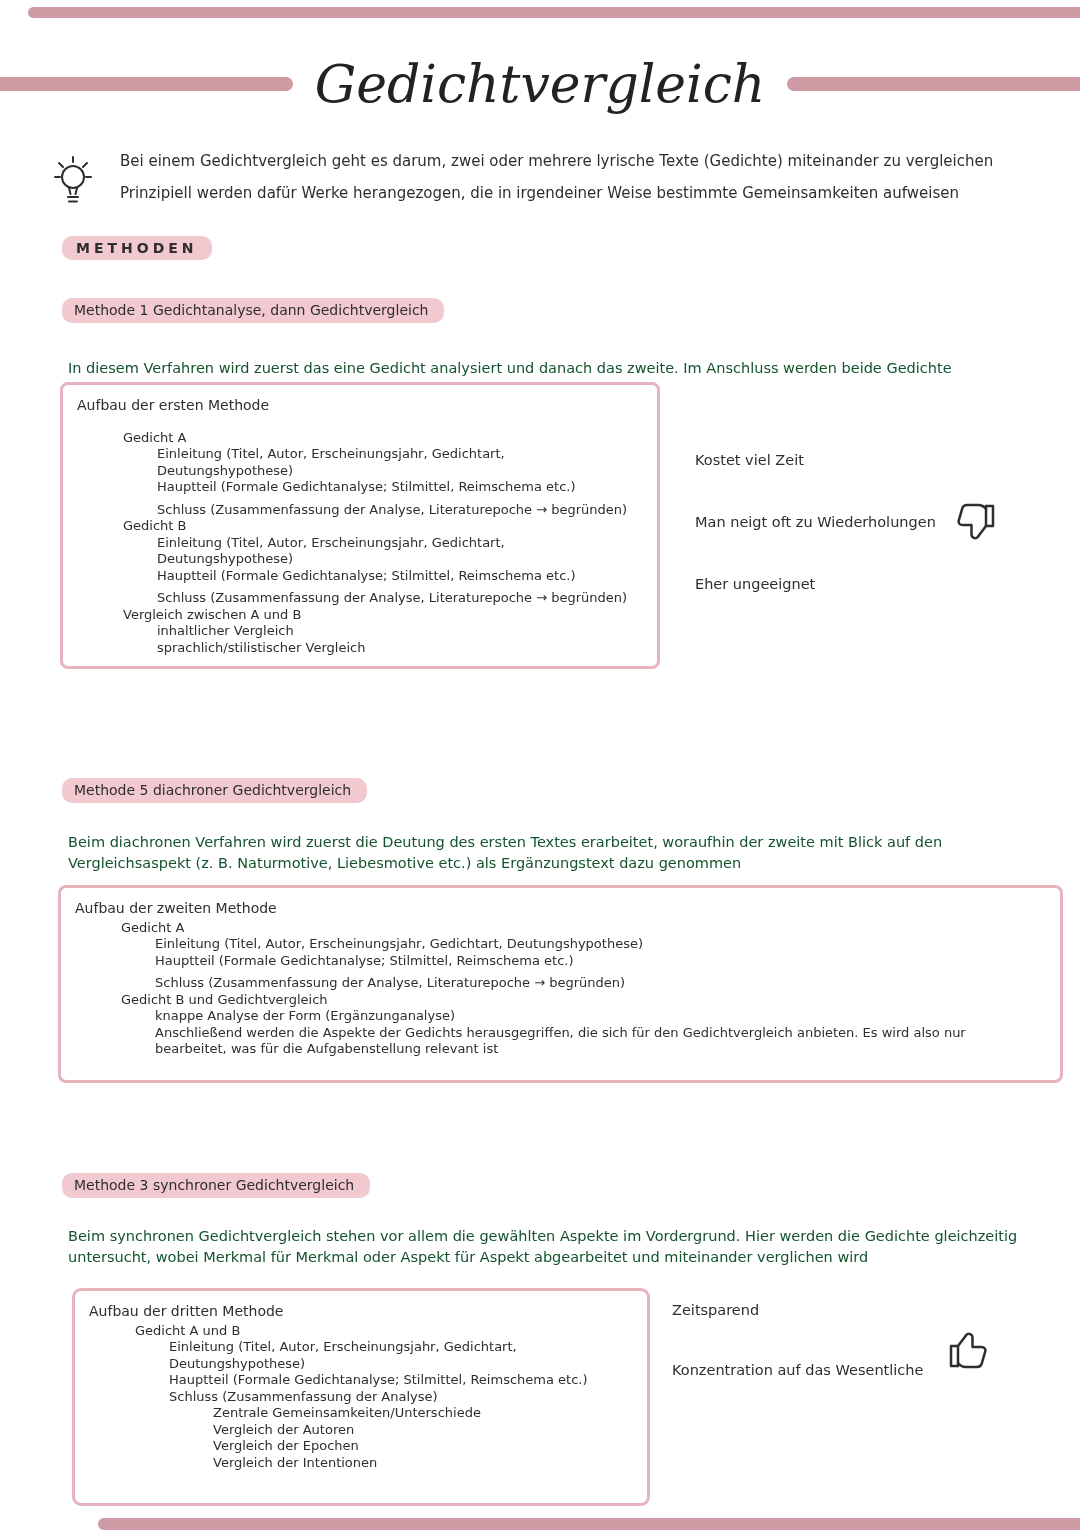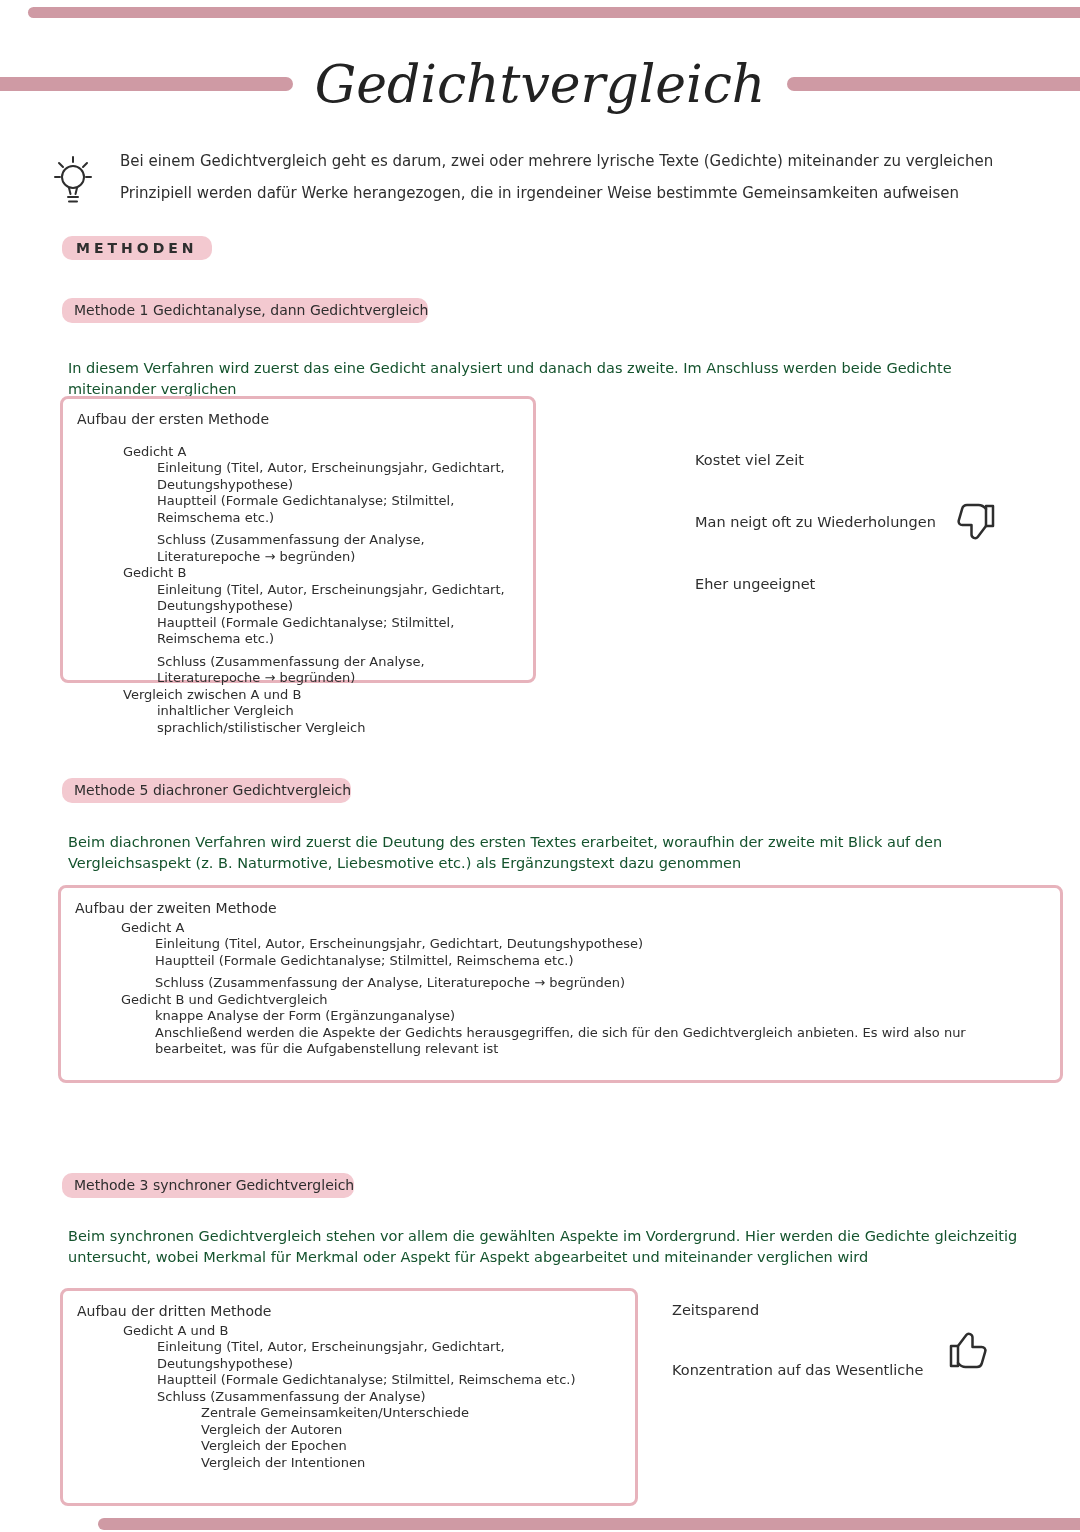--- a/index.html
+++ b/index.html
@@ -20,21 +20,21 @@
     font-size:52px;color:#222;white-space:nowrap;line-height:1;
   }
   
   .intro{position:absolute;top:146px;left:50px;right:40px;display:flex;gap:24px;align-items:flex-start;}
   .bulb{flex:0 0 auto;margin-top:4px;}
   .intro-lines{font-size:15px;line-height:1.25;padding-top:6px;}
   .intro-lines .ln{margin-bottom:13px;}
   
   .pill{
     position:absolute;background:#f3c9d0;border-radius:10px;
-    padding:4px 0 5px 12px;font-size:14px;color:#2e2e2e;white-space:nowrap;
+    padding:4px 16px 5px 12px;font-size:14px;color:#2e2e2e;white-space:nowrap;
   }
   .pill.methoden{font-weight:700;letter-spacing:4px;padding:4px 14px;}
   
   .para{position:absolute;font-size:14.5px;line-height:1.45;color:#14532d;}
   
   .box{
     position:absolute;border:3px solid #e7b3bc;border-radius:8px;background:#fff;
     padding:12px 14px;font-size:13px;line-height:16.5px;box-sizing:border-box;
   }
   .box-title{font-size:14px;margin-bottom:3px;}
@@ -80,21 +80,21 @@
       <div class="ln">Prinzipiell werden dafür Werke herangezogen, die in irgendeiner Weise bestimmte Gemeinsamkeiten aufweisen</div>
     </div>
   </div>
 
   <div class="pill methoden" style="top:236px;left:62px;">METHODEN</div>
 
   <div class="pill" style="top:298px;left:62px;">Methode 1 Gedichtanalyse, dann Gedichtvergleich</div>
 
   <div class="para" style="top:358px;left:68px;width:960px;">In diesem Verfahren wird zuerst das eine Gedicht analysiert und danach das zweite. Im Anschluss werden beide Gedichte miteinander verglichen</div>
 
-  <div class="box" style="top:396px;left:60px;width:476px;height:287px;">
+  <div class="box" style="top:382px;left:60px;width:600px;height:287px;">
     <div class="box-title spaced">Aufbau der ersten Methode</div>
     <div class="ln ind1">Gedicht A</div>
     <div class="ln ind2">Einleitung (Titel, Autor, Erscheinungsjahr, Gedichtart, Deutungshypothese)</div>
     <div class="ln ind2">Hauptteil (Formale Gedichtanalyse; Stilmittel, Reimschema etc.)</div>
     <div class="ln ind2 gap">Schluss (Zusammenfassung der Analyse, Literaturepoche → begründen)</div>
     <div class="ln ind1">Gedicht B</div>
     <div class="ln ind2">Einleitung (Titel, Autor, Erscheinungsjahr, Gedichtart, Deutungshypothese)</div>
     <div class="ln ind2">Hauptteil (Formale Gedichtanalyse; Stilmittel, Reimschema etc.)</div>
     <div class="ln ind2 gap">Schluss (Zusammenfassung der Analyse, Literaturepoche → begründen)</div>
     <div class="ln ind1">Vergleich zwischen A und B</div>
@@ -127,21 +127,21 @@
     <div class="ln ind2 gap">Schluss (Zusammenfassung der Analyse, Literaturepoche → begründen)</div>
     <div class="ln ind1">Gedicht B und Gedichtvergleich</div>
     <div class="ln ind2">knappe Analyse der Form (Ergänzunganalyse)</div>
     <div class="ln ind2" style="max-width:880px;">Anschließend werden die Aspekte der Gedichts herausgegriffen, die sich für den Gedichtvergleich anbieten. Es wird also nur bearbeitet, was für die Aufgabenstellung relevant ist</div>
   </div>
 
   <div class="pill" style="top:1173px;left:62px;">Methode 3 synchroner Gedichtvergleich</div>
 
   <div class="para" style="top:1226px;left:68px;width:960px;">Beim synchronen Gedichtvergleich stehen vor allem die gewählten Aspekte im Vordergrund. Hier werden die Gedichte gleichzeitig untersucht, wobei Merkmal für Merkmal oder Aspekt für Aspekt abgearbeitet und miteinander verglichen wird</div>
 
-  <div class="box" style="top:1288px;left:60px;width:578px;height:218px;">
+  <div class="box" style="top:1288px;left:72px;width:578px;height:218px;border-radius:9px;">
     <div class="box-title">Aufbau der dritten Methode</div>
     <div class="ln ind1">Gedicht A und B</div>
     <div class="ln ind2">Einleitung (Titel, Autor, Erscheinungsjahr, Gedichtart, Deutungshypothese)</div>
     <div class="ln ind2">Hauptteil (Formale Gedichtanalyse; Stilmittel, Reimschema etc.)</div>
     <div class="ln ind2">Schluss (Zusammenfassung der Analyse)</div>
     <div class="ln ind3">Zentrale Gemeinsamkeiten/Unterschiede</div>
     <div class="ln ind3">Vergleich der Autoren</div>
     <div class="ln ind3">Vergleich der Epochen</div>
     <div class="ln ind3">Vergleich der Intentionen</div>
   </div>

